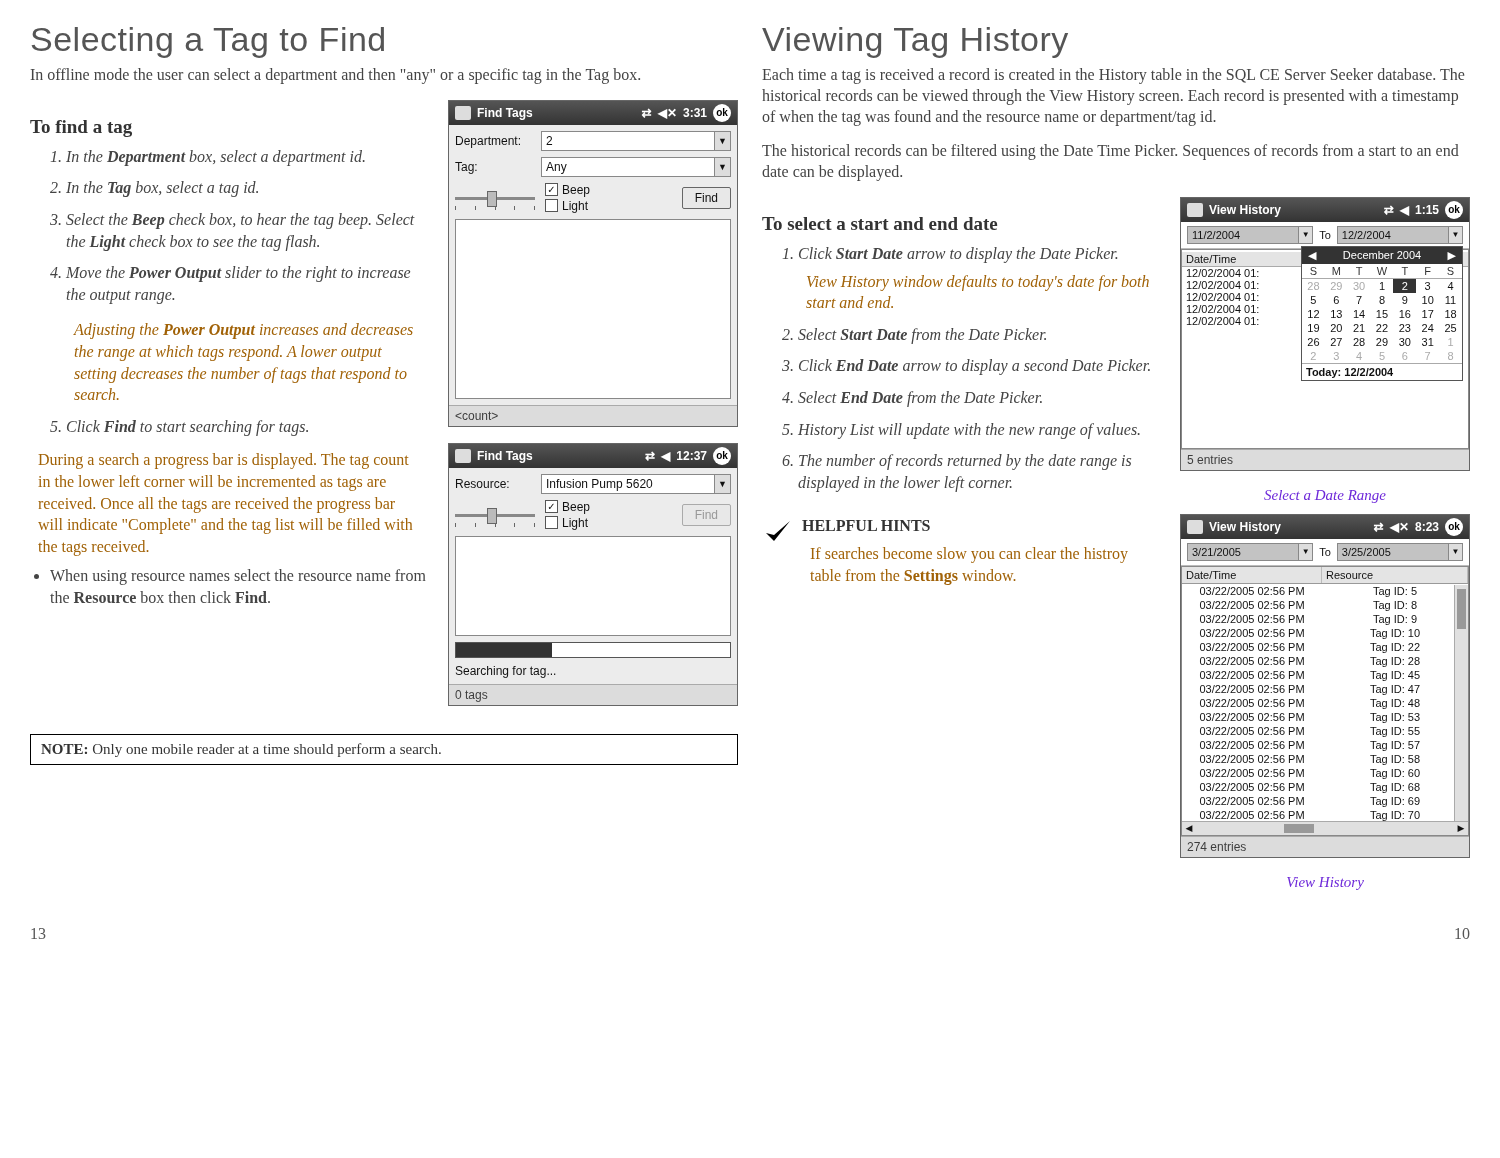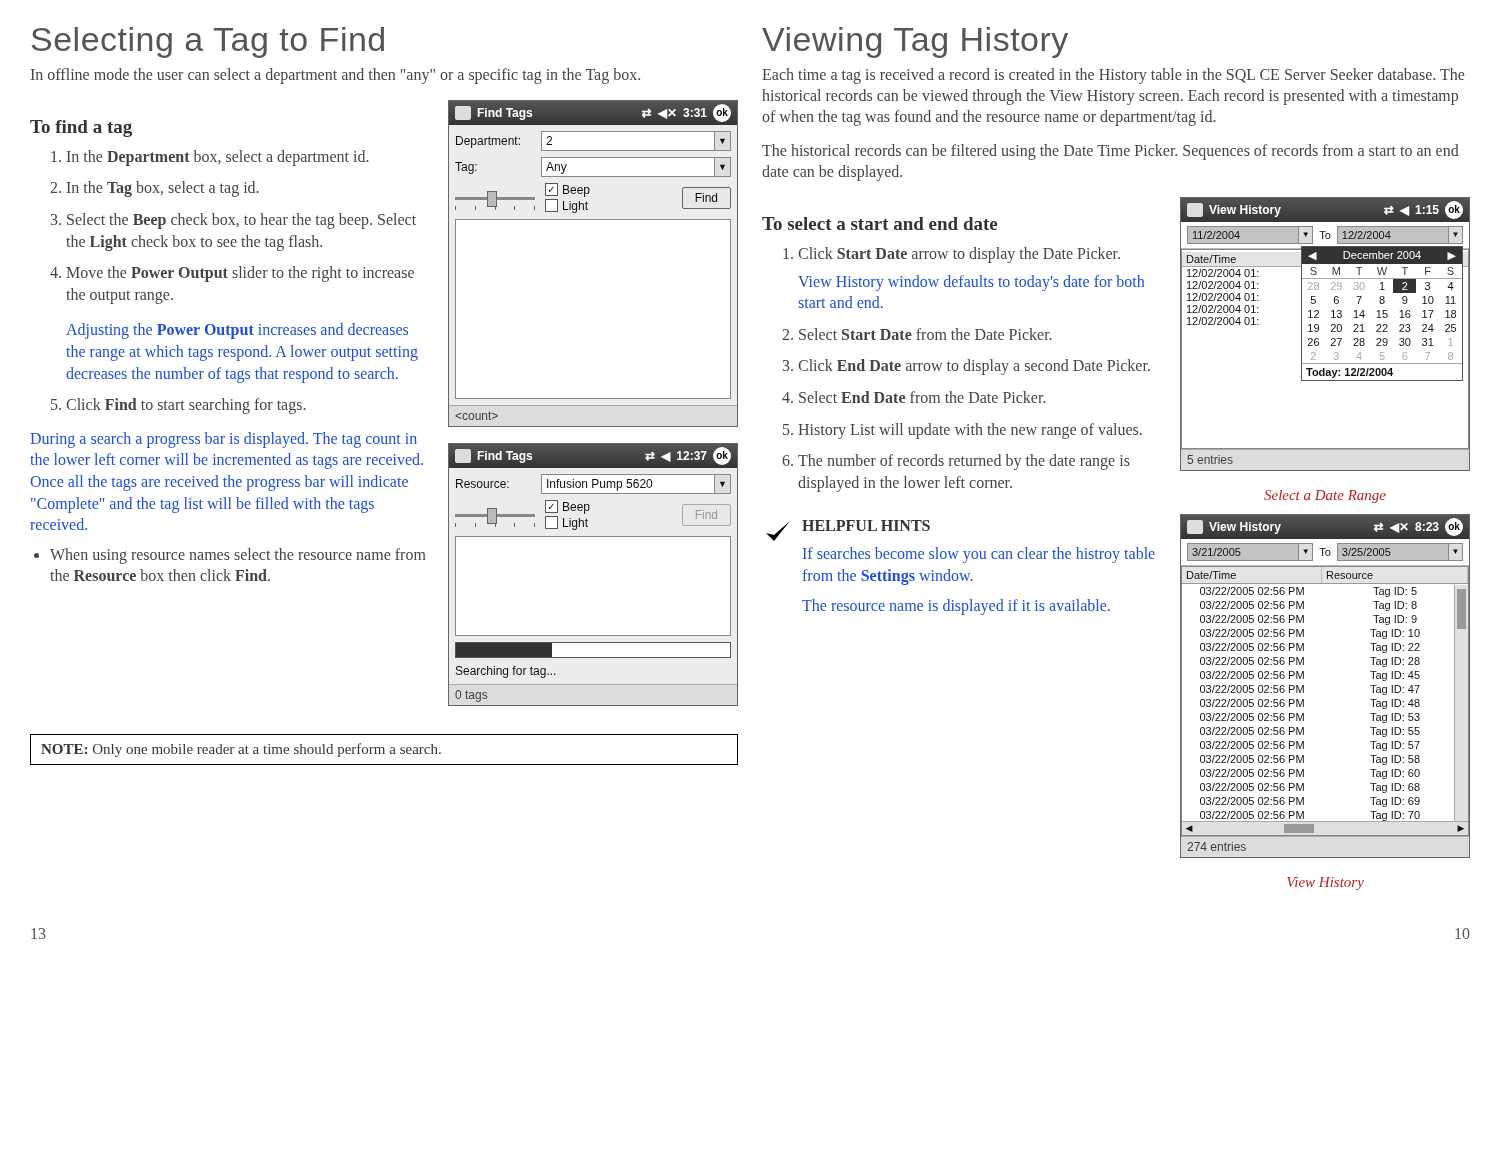--- a/index.html
+++ b/index.html
@@ -42,43 +42,43 @@
     color: #444;
   }
   .body-row {
     display: flex;
     gap: 16px;
     align-items: flex-start;
   }
   .text-col { flex: 1; }
   .shot-col { width: 290px; flex: 0 0 290px; }
   ol { margin: 6px 0 12px 0; padding-left: 36px; }
-  ol li { margin-bottom: 10px; line-height: 1.35; color: #444; }
+  ol li { margin-bottom: 10px; line-height: 1.35; color: #444; font-style: italic; }
   ul { margin: 6px 0 12px 0; padding-left: 20px; list-style: disc; }
   ul li { margin-bottom: 8px; line-height: 1.35; color: #444; }
-  .para { margin: 8px 0; line-height: 1.35; color: #1d4ed8; }
+  .para { margin: 8px 8px; line-height: 1.35; color: #a16207; }
   .note-box {
     border: 1.5px solid #000;
     padding: 6px 10px;
     margin: 12px 0 0 0;
     font-size: 15px;
   }
   .pagenum-row {
     display: flex;
     justify-content: space-between;
     margin-top: 24px;
     font-size: 16px;
     color: #555;
   }
   .caption {
     text-align: center;
     font-style: italic;
     font-size: 15px;
     margin: 4px 0 10px 0;
-    color: #b91c1c;
+    color: #6d28d9;
   }
   .hint-block {
     display: flex;
     gap: 10px;
     margin-top: 24px;
   }
   .hint-icon {
     width: 30px; height: 30px; flex: 0 0 30px;
   }
   .hint-text { flex: 1; }
@@ -397,21 +397,20 @@
           <div class="hint-icon">
             <svg viewBox="0 0 30 30">
                 <path d="M4 16 L12 24 L28 4 L12 18 Z" fill="#000"></path>
               </svg>
           </div>
           <div class="hint-text">
             <div><b>HELPFUL HINTS</b></div>
             <div class="para">
               <span>If searches become slow you can clear the histroy table  from the </span><b>Settings</b><span> window.</span>
             </div>
-            <div class="para">The resource name is  displayed if it is available.</div>
           </div>
         </div>
       </div>
 
       <div class="shot-col">
 
         <div class="pda rel">
           <div class="titlebar">
             <span class="flag"></span>
             <span>View History</span>

